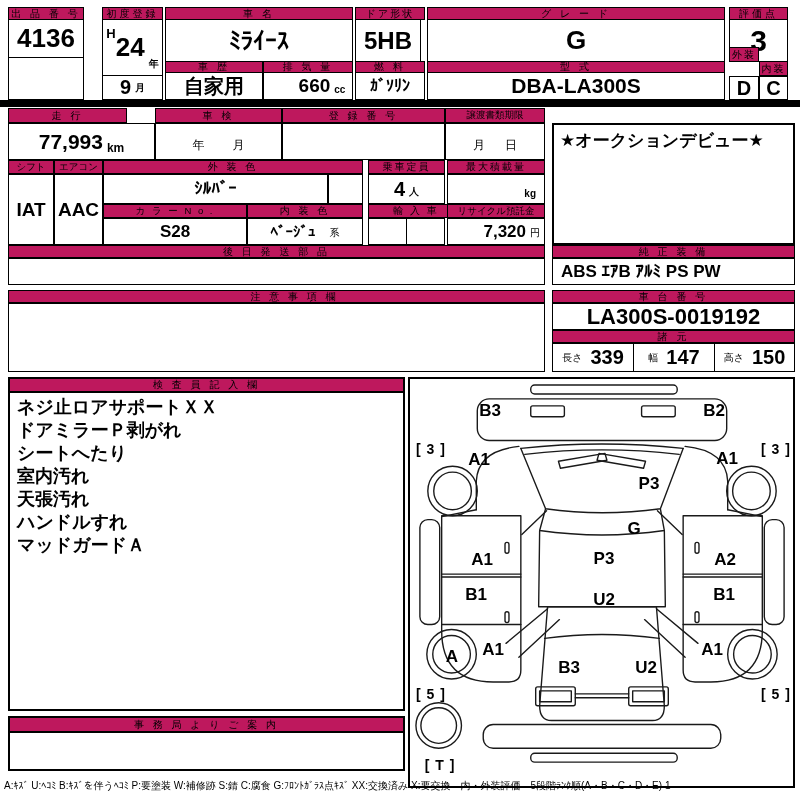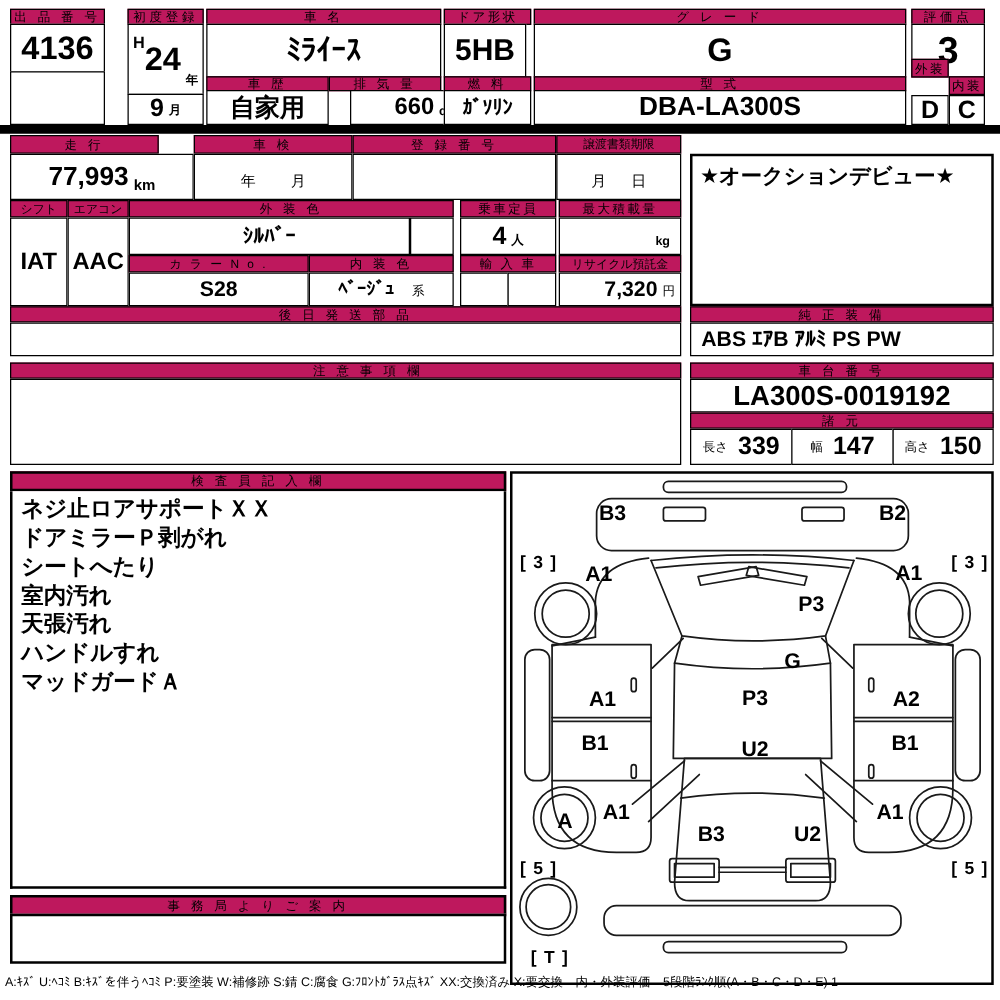--- a/index.html
+++ b/index.html
@@ -53,21 +53,21 @@
   <div class="cell val" style="left:102px;top:75px;width:61px;height:25px;">
     <span class="fs20">9</span>
     <span class="unit">月</span>
   </div>
 
   <div class="cell hd" style="left:165px;top:7px;width:188px;height:13px;">車 名</div>
   <div class="cell val fs24" style="left:165px;top:19px;width:188px;height:43px;">ﾐﾗｲｰｽ</div>
   <div class="cell hd" style="left:165px;top:61px;width:98px;height:12px;">車 歴</div>
   <div class="cell val fs20" style="left:165px;top:72px;width:98px;height:28px;">自家用</div>
   <div class="cell hd" style="left:263px;top:61px;width:90px;height:12px;">排 気 量</div>
-  <div class="cell val" style="left:280px;top:72px;width:90px;height:28px;padding-left:28px;">
+  <div class="cell val" style="left:263px;top:72px;width:90px;height:28px;padding-left:28px;">
     <span class="fs19">660</span>
     <span class="unit">cc</span>
   </div>
 
   <div class="cell hd hd2" style="left:355px;top:7px;width:70px;height:13px;">ドア形状</div>
   <div class="cell val fs24" style="left:355px;top:19px;width:66px;height:43px;">5HB</div>
   <div class="cell hd" style="left:355px;top:61px;width:70px;height:12px;">燃 料</div>
   <div class="cell val fs16" style="left:355px;top:72px;width:70px;height:28px;">ｶﾞｿﾘﾝ</div>
 
   <div class="cell hd" style="left:427px;top:7px;width:298px;height:13px;">グ レ ー ド</div>
@@ -124,21 +124,21 @@
     <span class="unit">kg</span>
   </div>
 
   <div class="cell hd hd-tight" style="left:103px;top:204px;width:144px;height:14px;letter-spacing:2px;">カ ラ ー N o .</div>
   <div class="cell val fs17" style="left:103px;top:218px;width:144px;height:27px;">S28</div>
   <div class="cell hd" style="left:247px;top:204px;width:116px;height:14px;">内 装 色</div>
   <div class="cell val" style="left:247px;top:218px;width:116px;height:27px;">
     <span class="fs15">ﾍﾞｰｼﾞｭ</span>
     <span class="unit unit-n" style="margin-left:14px;">系</span>
   </div>
-  <div class="cell hd hd2" style="left:368px;top:204px;width:77px;height:14px;text-align:right;">輸 入 車</div>
+  <div class="cell hd hd2" style="left:368px;top:204px;width:96px;height:14px;text-align:right;">輸 入 車</div>
   <div class="cell" style="left:368px;top:218px;width:39px;height:27px;"></div>
   <div class="cell" style="left:406px;top:218px;width:39px;height:27px;"></div>
   <div class="cell hd hd-tight" style="left:447px;top:204px;width:98px;height:14px;">リサイクル預託金</div>
   <div class="cell val" style="left:447px;top:218px;width:98px;height:27px;justify-content:flex-end;padding-right:4px;">
     <span class="fs17">7,320</span>
     <span class="unit unit-n">円</span>
   </div>
 
   <div class="cell hd" style="left:8px;top:245px;width:537px;height:13px;">後 日 発 送 部 品</div>
   <div class="cell" style="left:8px;top:258px;width:537px;height:27px;"></div>

